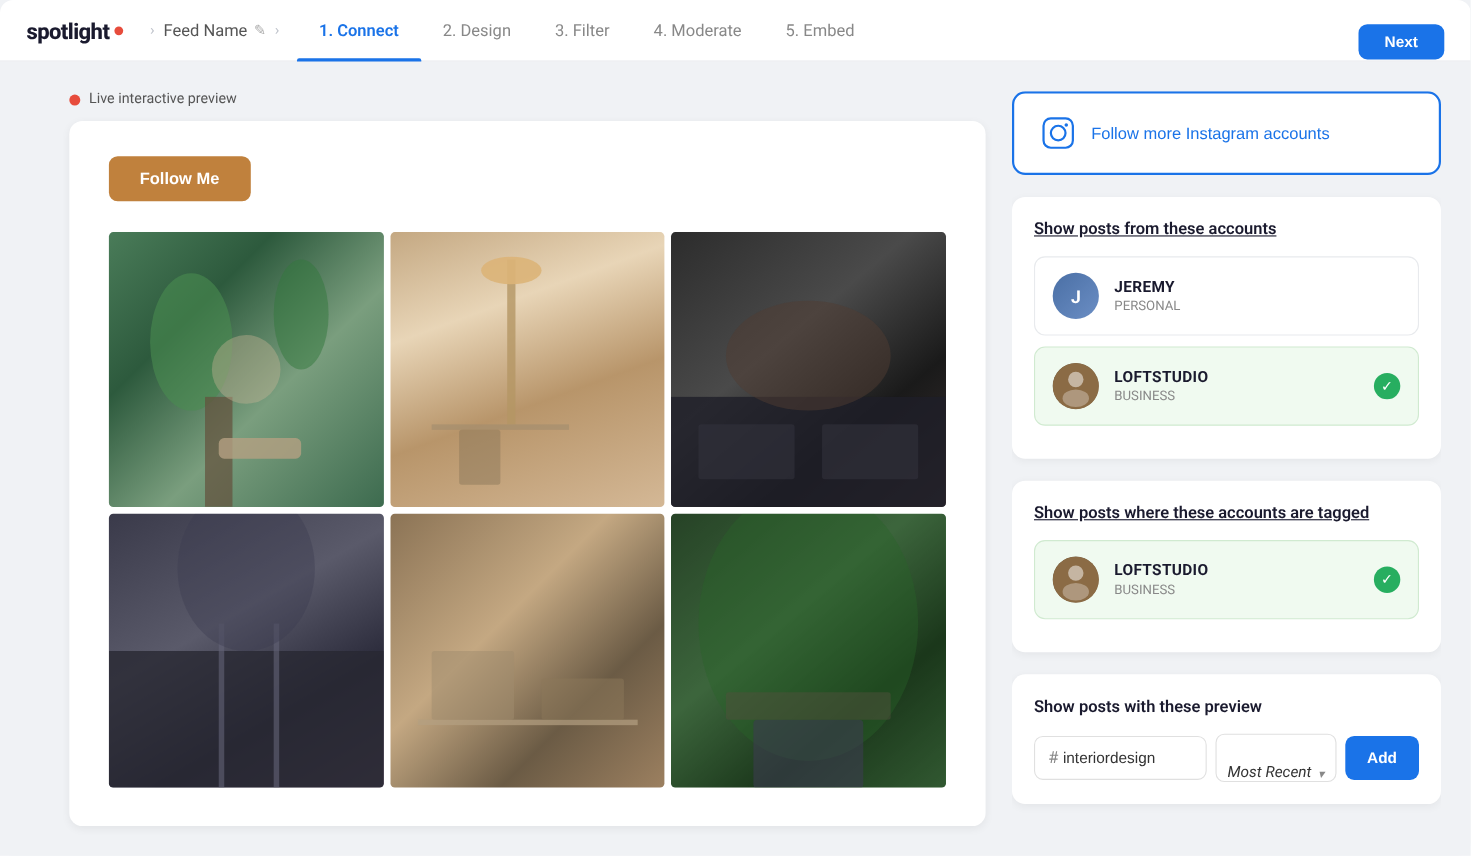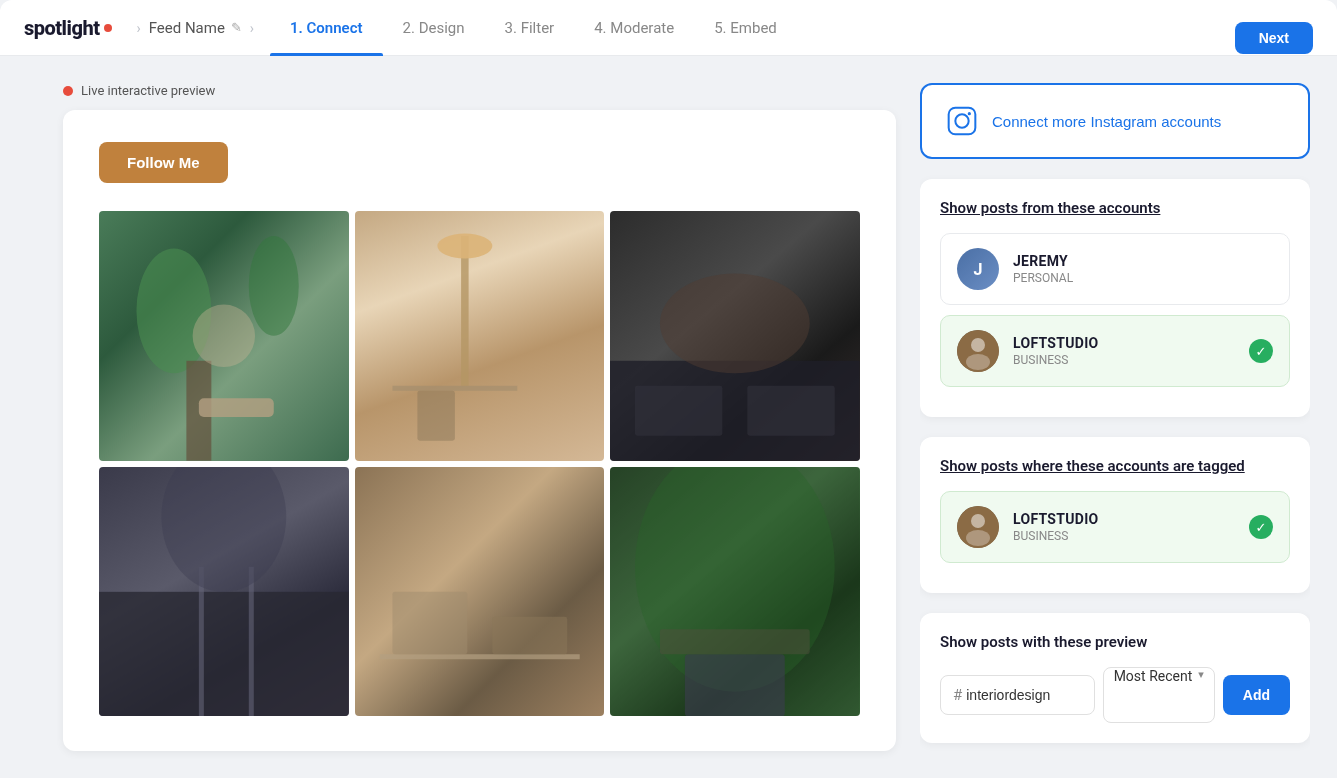--- a/index.html
+++ b/index.html
@@ -421,28 +421,29 @@
       border: none;
       outline: none;
       font-size: 14px;
       color: #333;
       background: transparent;
       width: 100%;
     }
 
     .sort-select-wrapper {
       display: flex;
-      align-items: flex-start;
+      align-items: flex-end;
       border: 1px solid #e0e0e0;
       border-radius: 8px;
       padding: 0 10px;
-      height: 56px;
+      height: 44px;
       gap: 6px;
       cursor: pointer;
       background: white;
+      font-style: italic;
     }
     .sort-select-text {
       font-size: 14px;
       color: #333;
       white-space: nowrap;
     }
     .sort-chevron {
       color: #888;
       font-size: 11px;
     }
@@ -590,21 +591,21 @@
     </div>
 
     <div class="right-panel">
 
       <button class="connect-instagram-btn">
         <svg class="instagram-icon" viewBox="0 0 24 24" fill="none" stroke="#1a73e8" stroke-width="1.5">
           <rect x="2" y="2" width="20" height="20" rx="5" ry="5"></rect>
           <circle cx="12" cy="12" r="5"></circle>
           <circle cx="17.5" cy="6.5" r="1.2" fill="#1a73e8" stroke="none"></circle>
         </svg>
-        <span>Connect more Instagram accounts</span>
+        <span>Follow more Instagram accounts</span>
       </button>
 
       <div class="section-card">
         <div class="section-title">Show posts from these accounts</div>
 
         <div class="account-item">
           <div class="account-avatar avatar-jeremy">J</div>
           <div class="account-info">
             <div class="name">JEREMY</div>
             <div class="type">PERSONAL</div>

